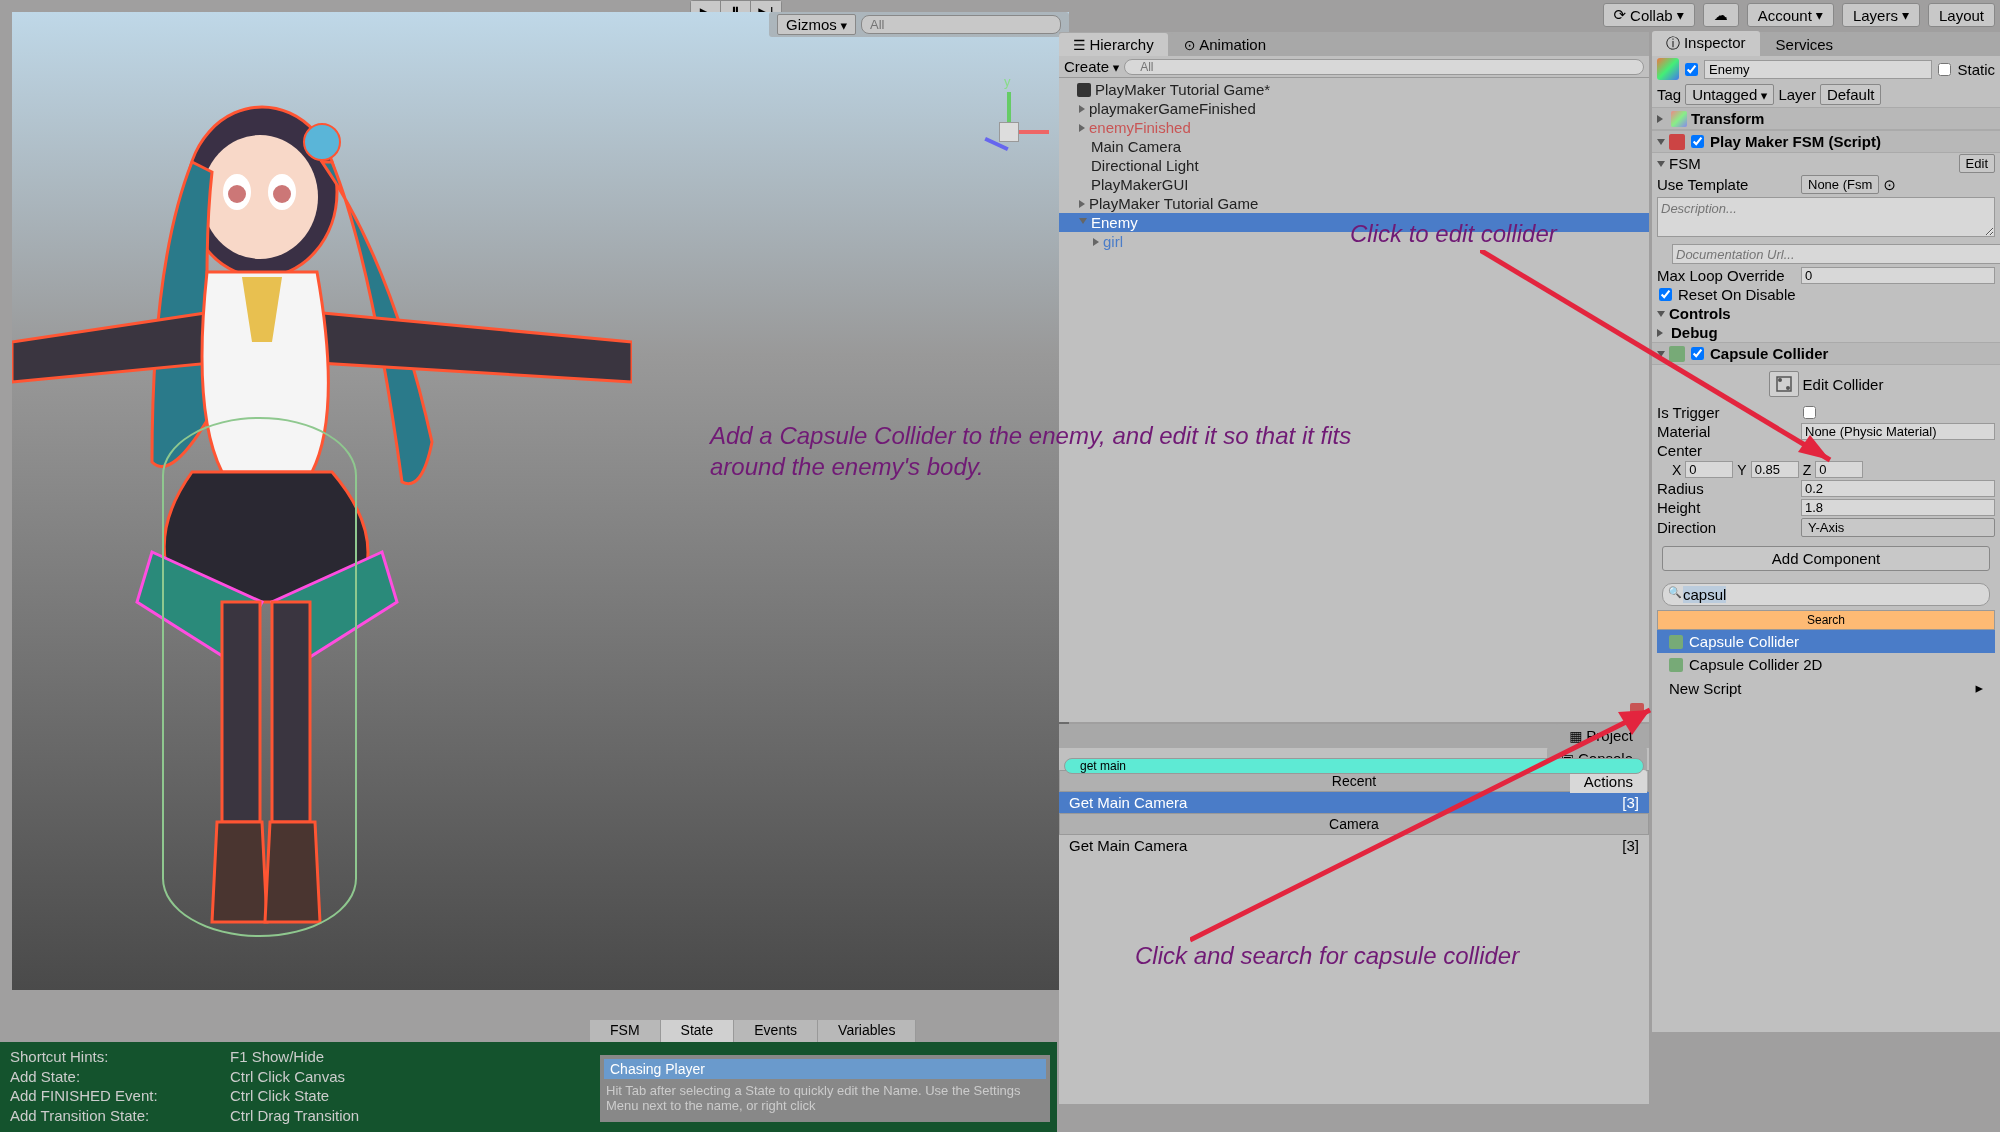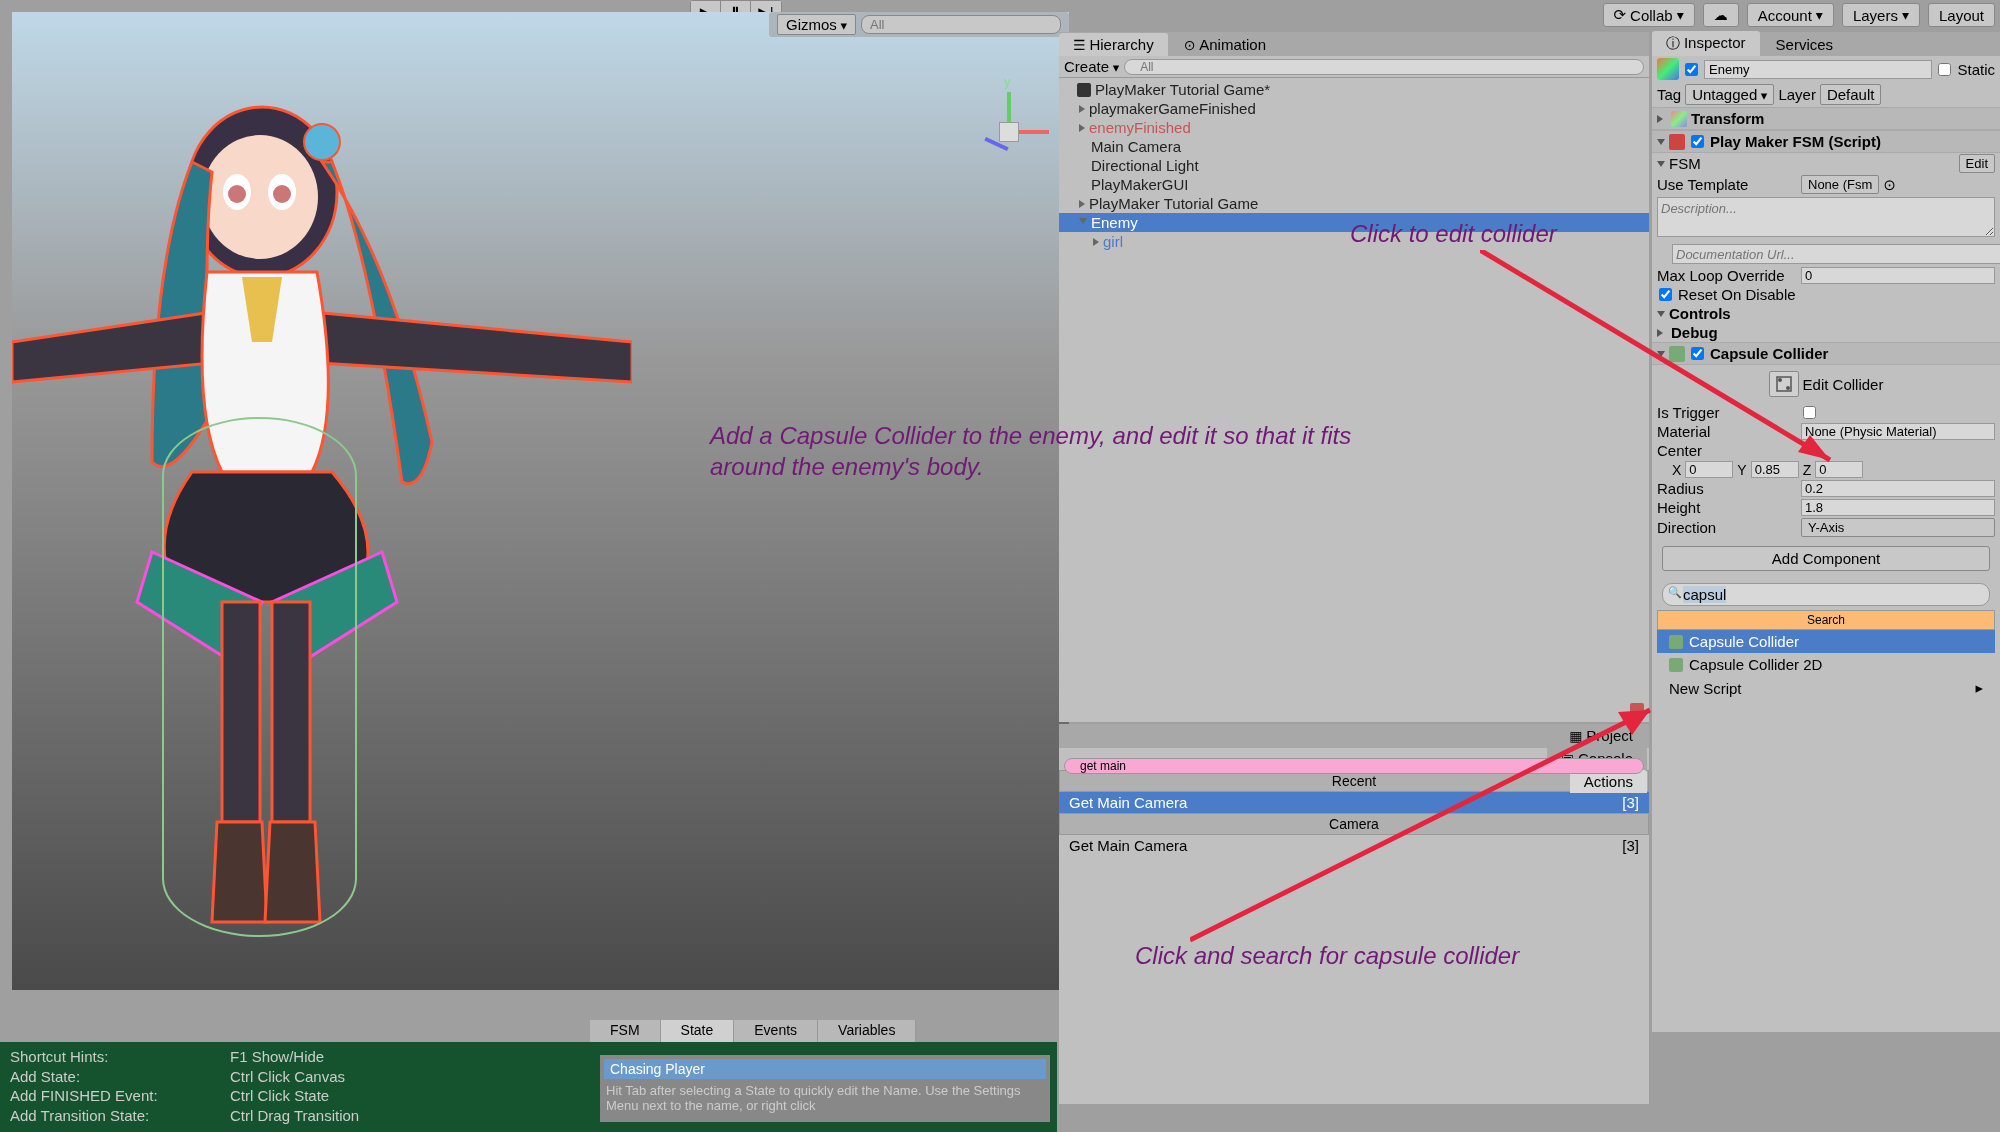--- a/index.html
+++ b/index.html
@@ -35,21 +35,21 @@
 .hier-item.nested2 { padding-left: 46px; }
 .hier-item.selected { background: #4a7cc8; color: white; }
 .hier-item .tri { width: 0; height: 0; border-left: 6px solid #666; border-top: 4px solid transparent; border-bottom: 4px solid transparent; margin-left: -12px; }
 .hier-item .tri.open { border-left: none; border-top: 6px solid #666; border-left: 4px solid transparent; border-right: 4px solid transparent; }
 .hier-item.red-text { color: #c85555; }
 .hier-item.blue-text { color: #4a7cc8; }
 .unity-icon { width: 14px; height: 14px; background: #333; border-radius: 2px; display: inline-block; }
 .project-panel { position: absolute; left: 1059px; top: 724px; width: 590px; height: 380px; background: #c0c0c0; }
 .project-tabs { height: 24px; display: flex; align-items: flex-end; background: #a8a8a8; flex-direction: column; }
 .search-bar2 { height: 22px; background: #c0c0c0; display: flex; align-items: center; padding: 0 5px; }
-.search-bar2 input { flex: 1; background: #f9a8d4; border: 1px solid #999; border-radius: 8px; height: 16px; font-size: 12px; padding: 0 15px; margin-top: 13px; }
+.search-bar2 input { flex: 1; background: #5eead4; border: 1px solid #999; border-radius: 8px; height: 16px; font-size: 12px; padding: 0 15px; margin-top: 13px; }
 .cat-header { background: #b0b0b0; text-align: center; padding: 2px; font-size: 14px; border: 1px solid #999; }
 .list-row { padding: 2px 10px; font-size: 14px; display: flex; justify-content: space-between; cursor: pointer; }
 .list-row.selected { background: #4a7cc8; color: white; }
 .inspector { position: absolute; left: 1652px; top: 32px; width: 348px; height: 1000px; background: #c0c0c0; }
 .insp-header { height: 24px; display: flex; align-items: flex-end; background: #a8a8a8; }
 .insp-row { display: flex; align-items: center; padding: 2px 5px; gap: 4px; font-size: 14px; }
 .insp-input { flex: 1; background: #d8d8d8; border: 1px solid #999; padding: 1px 4px; font-size: 13px; }
 .insp-dropdown { background: #c8c8c8; border: 1px solid #888; padding: 1px 6px; font-size: 13px; border-radius: 2px; }
 .component-header { background: #b8b8b8; padding: 2px 5px; font-size: 14px; font-weight: bold; display: flex; align-items: center; gap: 4px; border-top: 1px solid #aaa; border-bottom: 1px solid #aaa; }
 .foldout { width: 0; height: 0; border-top: 6px solid #555; border-left: 4px solid transparent; border-right: 4px solid transparent; }

